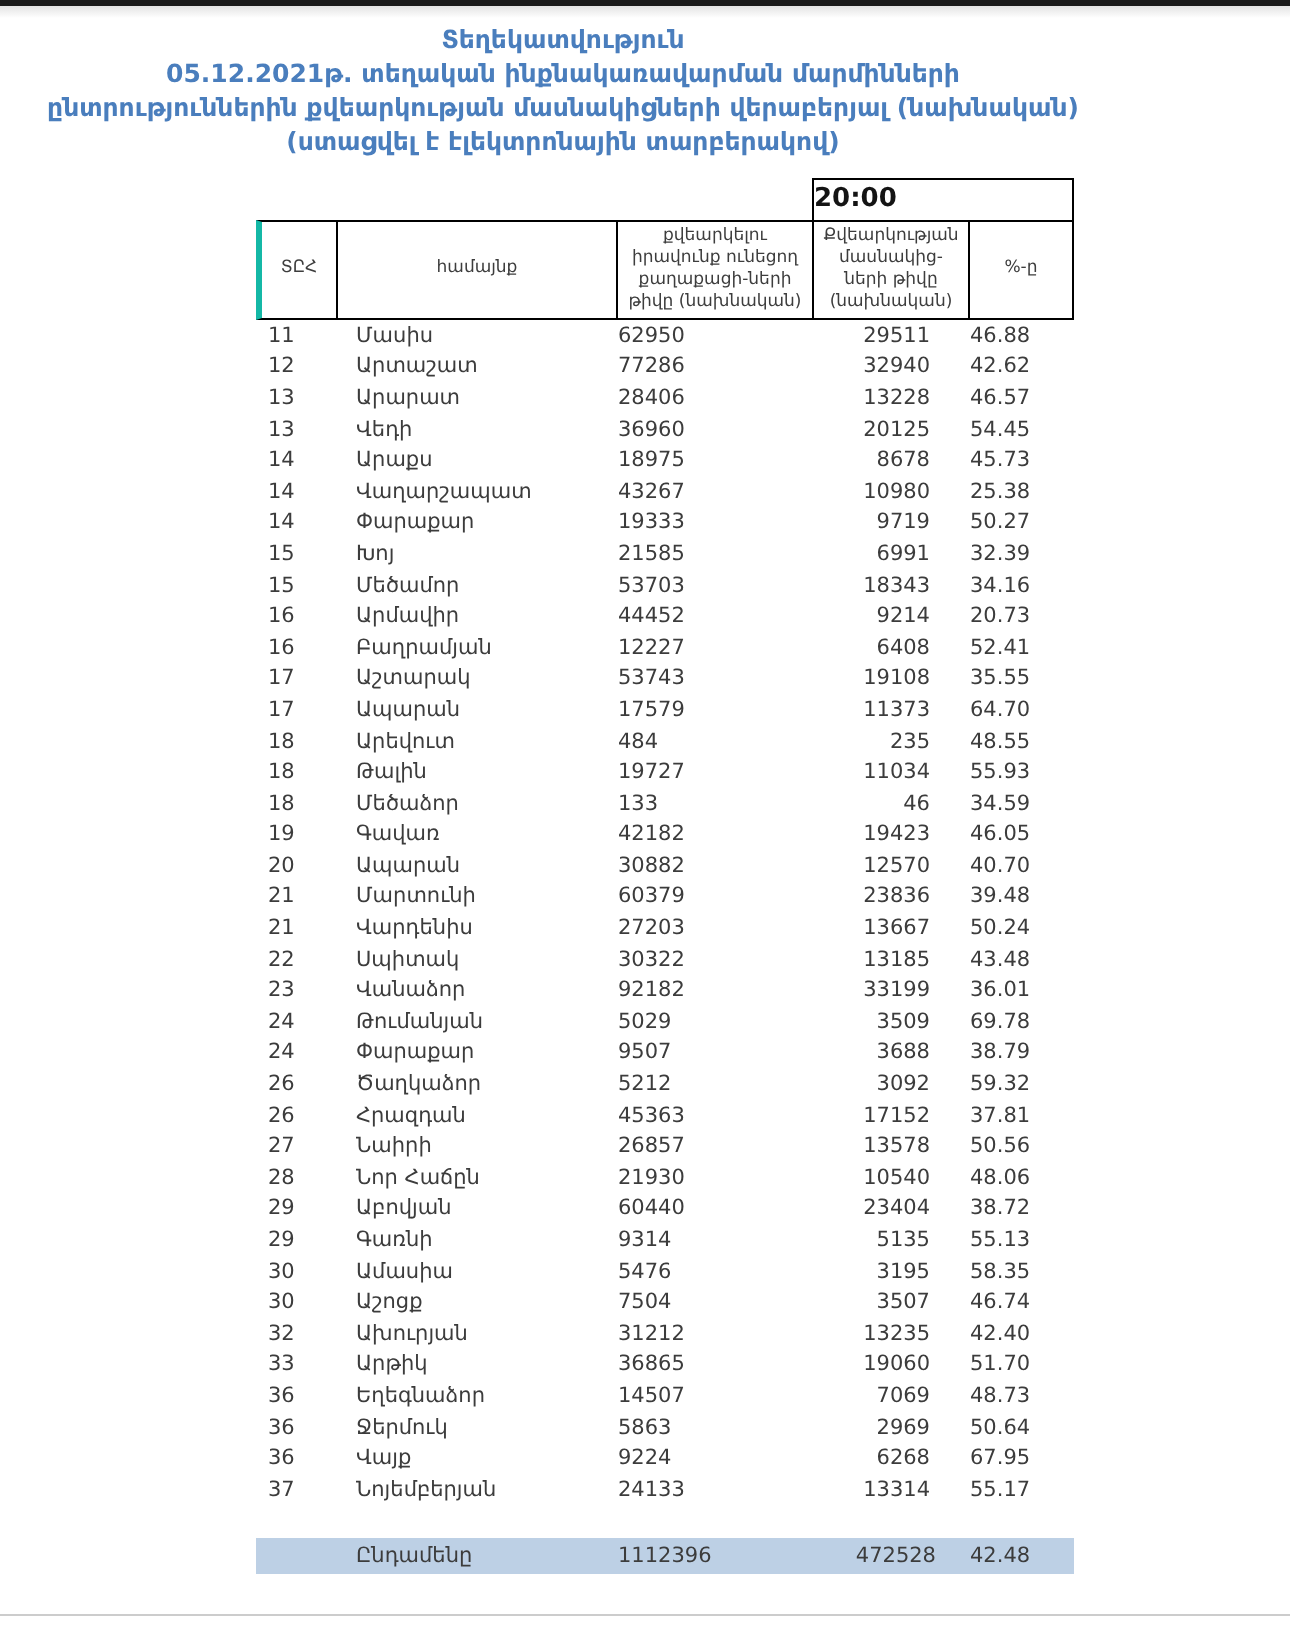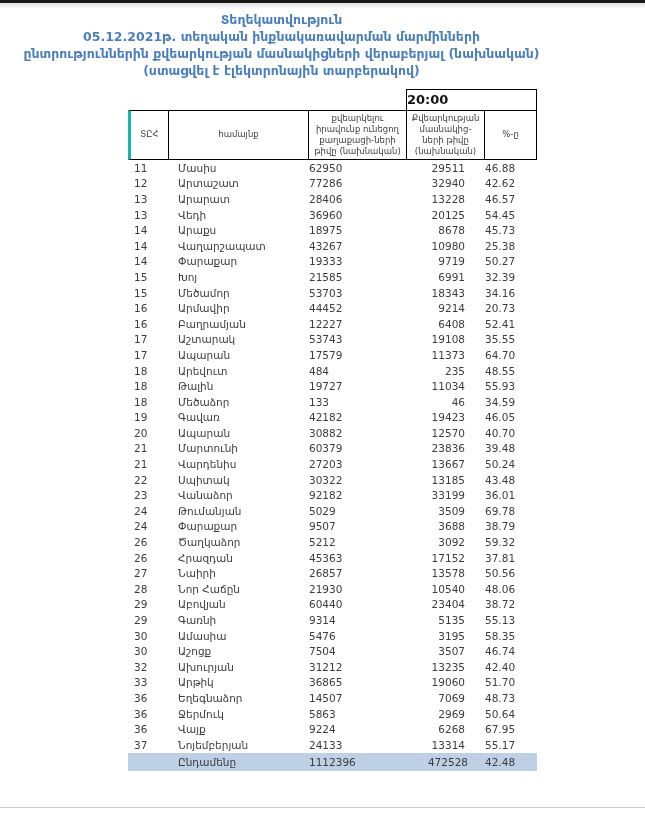--- a/index.html
+++ b/index.html
@@ -43,21 +43,21 @@
 
   .tbody{position:absolute;left:0;top:71px;width:409px;}
   .row{display:flex;width:409px;height:15.6px;align-items:center;}
   .c1,.c2,.c3,.c4,.c5{box-sizing:border-box;white-space:nowrap;}
   .c1{width:41px;padding-left:6px;}
   .c2{width:140px;padding-left:9px;}
   .c3{width:98px;padding-right:44px;}
   .c4{width:78px;text-align:right;padding-right:20px;}
   .c5{width:52px;text-align:left;}
 
-  .total-row{display:flex;width:409px;height:18px;align-items:center;background:var(--total-bg);}
+  .total-row{display:flex;width:409px;height:18px;align-items:center;background:var(--total-bg);margin-top:16px;}
   .total-row .c3{padding-right:28px;}
   .total-row .c4{padding-right:17px;}
 </style>
 </head>
 <body>
 
 <div class="page">
   <div class="top-edge"></div>
   <div class="top-fade"></div>
 

